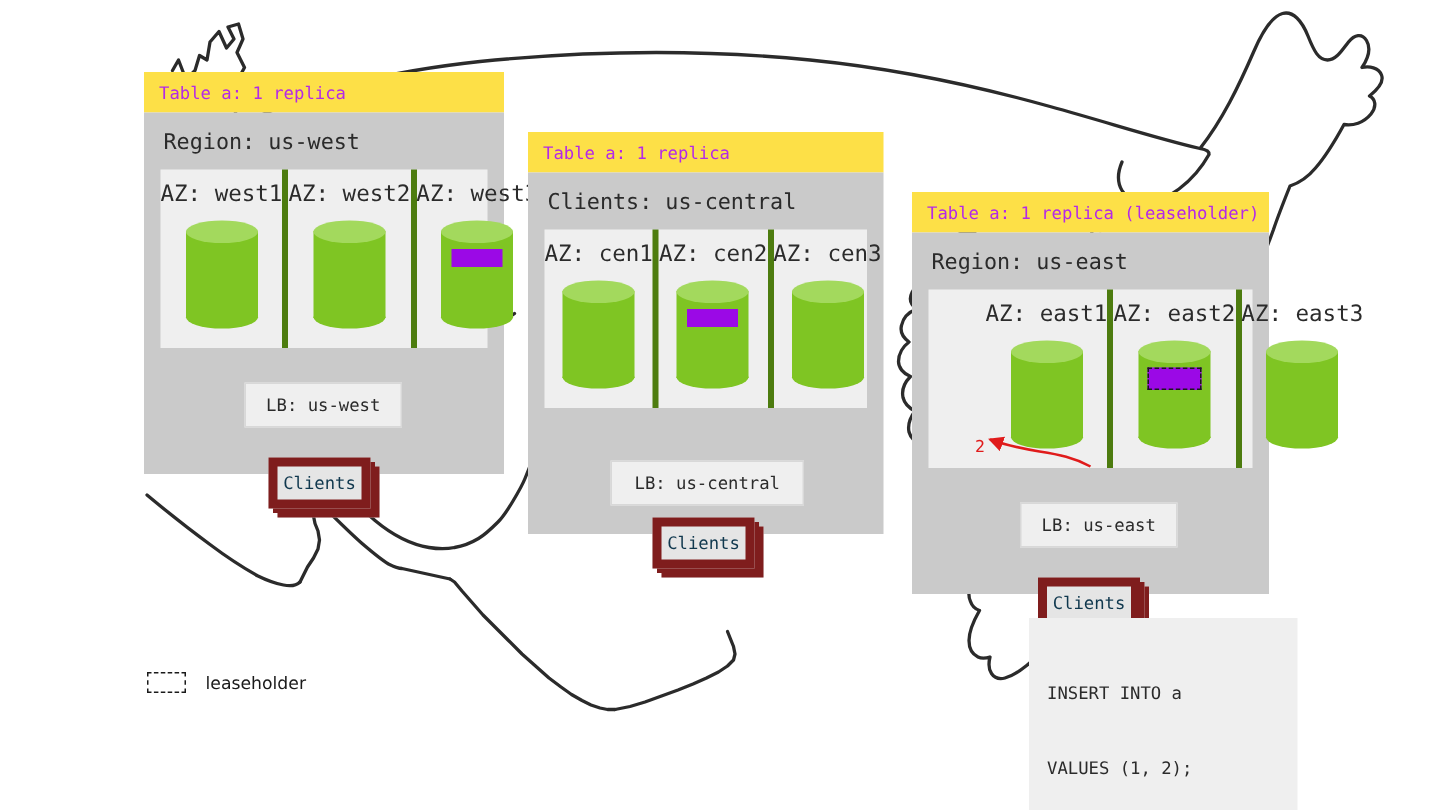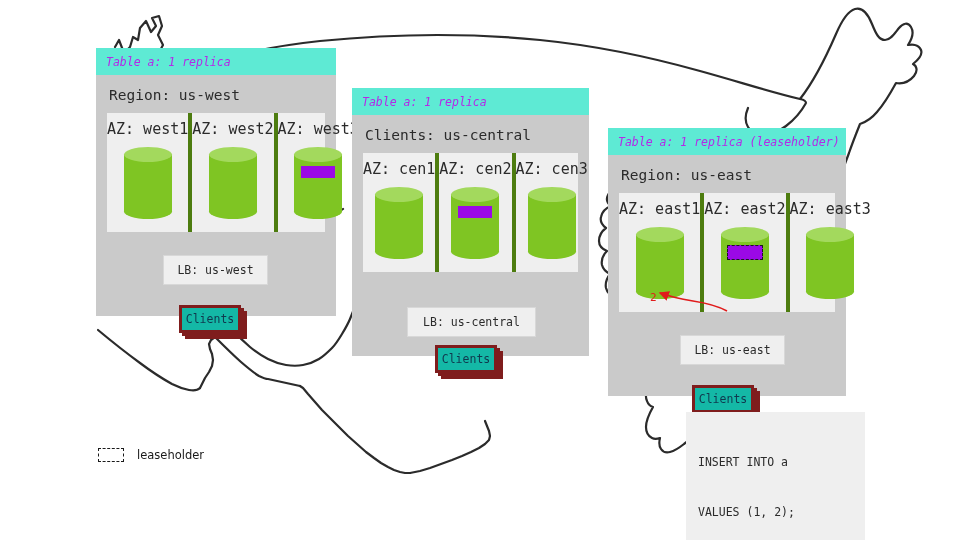--- a/index.html
+++ b/index.html
@@ -9,27 +9,26 @@
     font-family:"DejaVu Sans Mono","Liberation Mono",monospace;
   }
   #stage{position:absolute;inset:0;width:960px;height:540px;}
 
   
   #map-layer{position:absolute;left:0;top:0;width:960px;height:540px;}
 
   
   .region-panel{position:absolute;}
   .panel-header{
-    background:#5eead4;
+    background:#fde047;
     padding:7px 10px 6px 10px;
     font-size:11.5px;
     color:#b429e8;
     letter-spacing:0px;
     white-space:nowrap;
-    font-style:italic;
   }
   .panel-body{
     background:#cacaca;
     padding:8px 11px 0 11px;
   }
   .region-title{
     font-size:14.5px;color:#2b2b2b;
     padding:4px 2px 10px 2px;white-space:nowrap;
   }
   .az-strip{
@@ -79,21 +78,21 @@
     padding:7px 12px;
     white-space:nowrap;
     z-index:6;
   }
 
   
   .clients{
     position:absolute;z-index:6;
   }
   .clients .card{
-    position:absolute;background:#14b8a6;border:3px solid #7f1d1d;
+    position:absolute;background:#e5e5e5;border:6px solid #7f1d1d;
     width:56px;height:22px;
   }
   .clients .card.c3{left:6px;top:6px;}
   .clients .card.c2{left:3px;top:3px;}
   .clients .card.c1{left:0;top:0;display:flex;align-items:center;justify-content:center;}
   .clients .lbl{font-size:11.5px;color:#10384e;white-space:nowrap;}
 
   
   .sql-box{
     position:absolute;
@@ -330,21 +329,21 @@
           <span class="lbl">Clients</span>
         </div>
       </div>
     </div>
   </div>
 
   <div class="region-panel" style="left:608px;top:128px;width:238px;">
     <div class="panel-header">Table a: 1 replica (leaseholder)</div>
     <div class="panel-body" style="height:233px;position:relative;">
       <div class="region-title">Region: us-east</div>
-      <div class="az-strip" style="height:119px;">
+      <div class="az-strip" style="height:119px;padding-left:38px;">
 
         <div class="az-cell">
           <div class="az-label">AZ: east1</div>
           <div class="cyl-wrap" style="width:48px;height:72px;">
             <div class="cyl">
               <div class="cyl-bot"></div>
               <div class="cyl-body"></div>
               <div class="cyl-top"></div>
             </div>
           </div>

